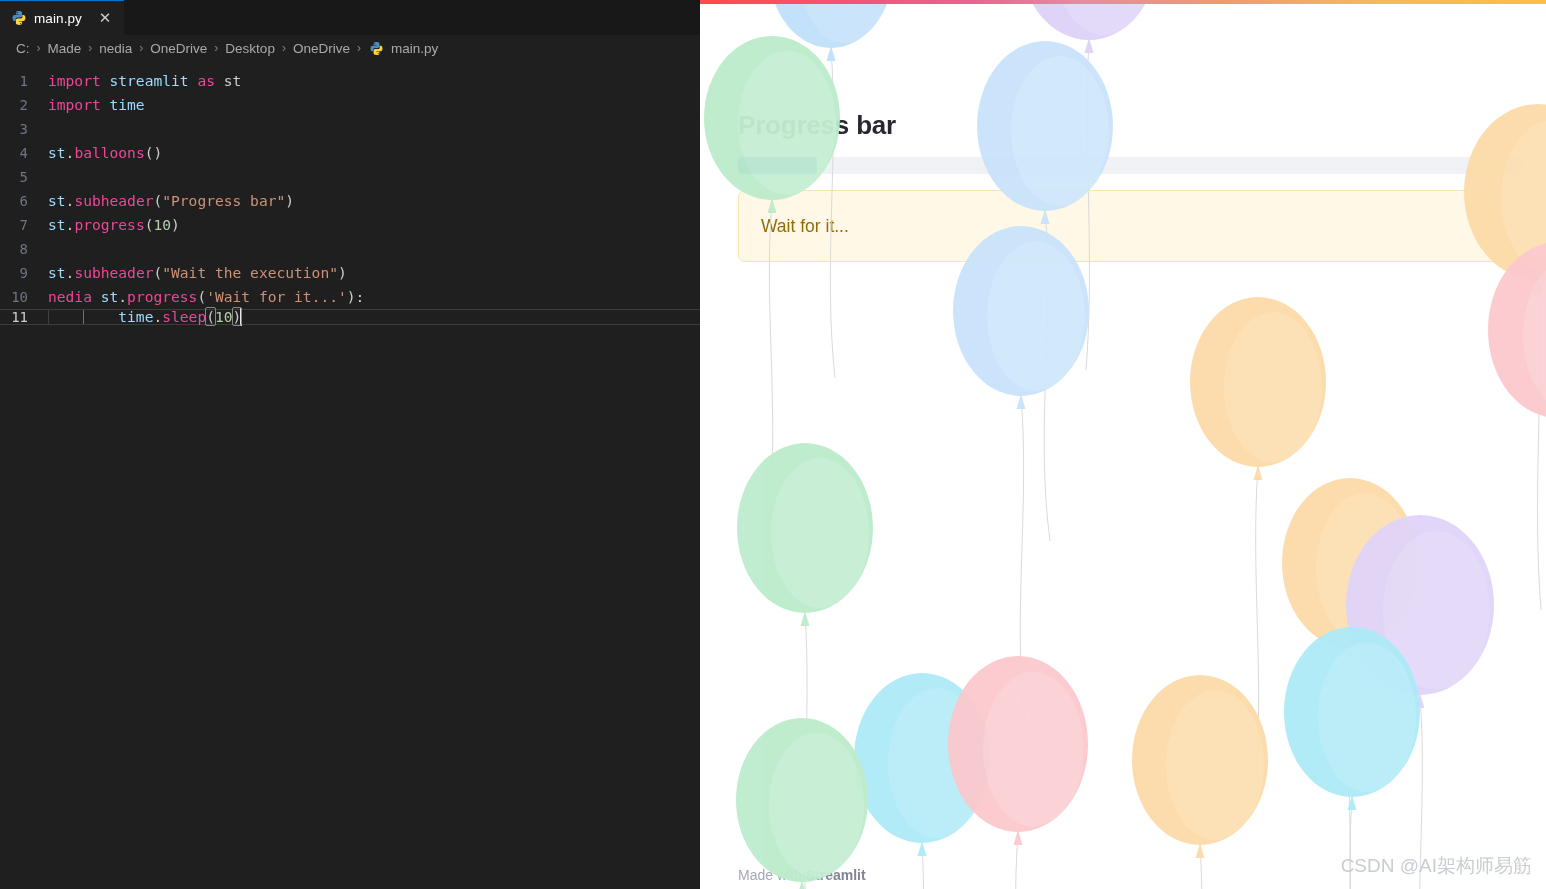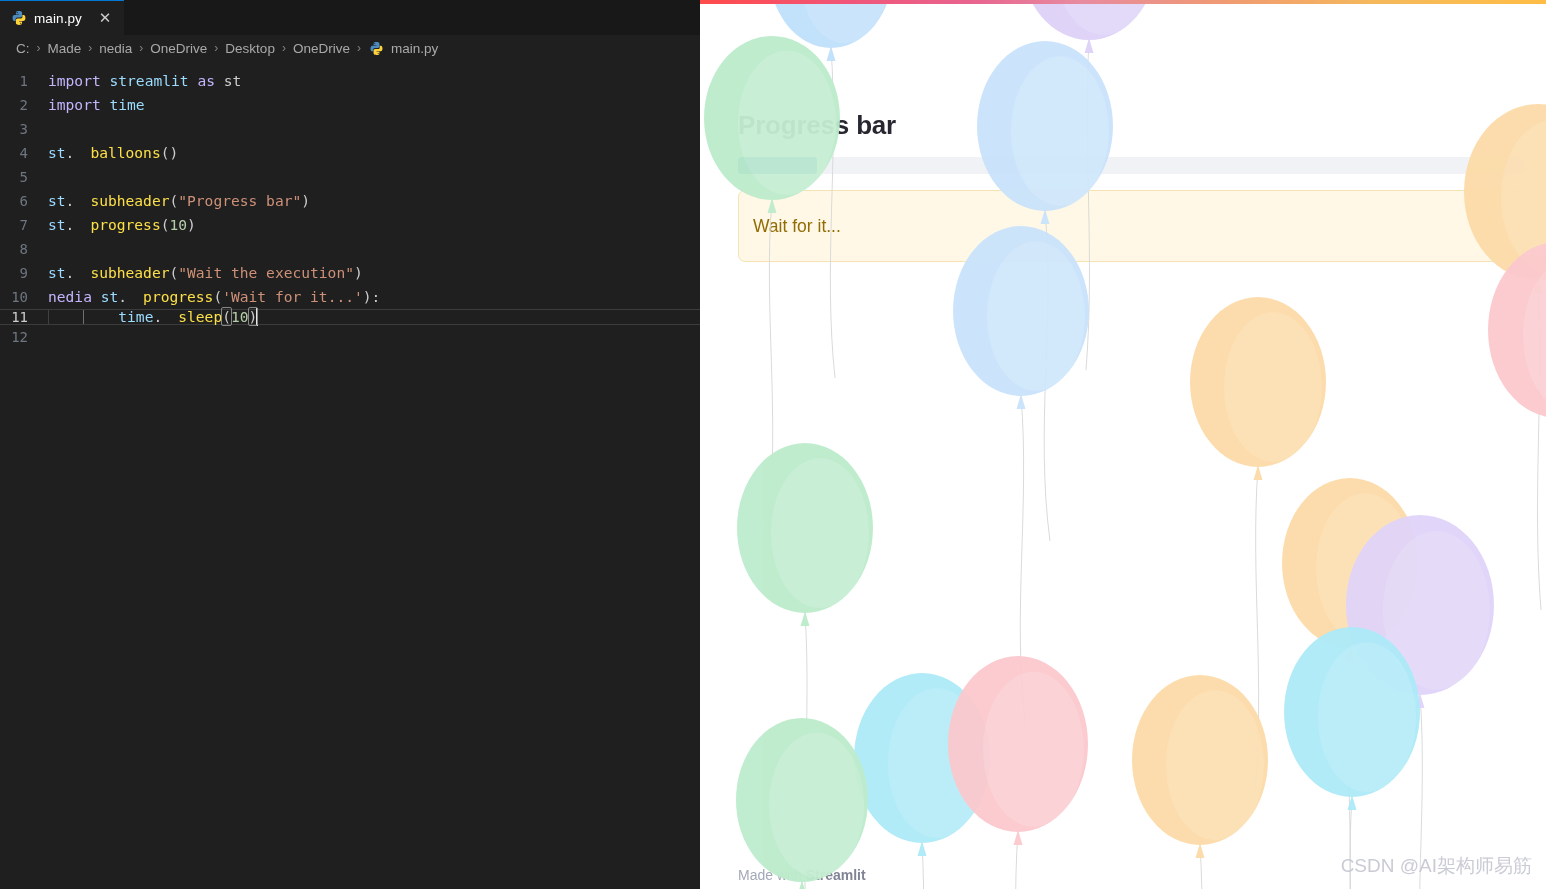--- a/index.html
+++ b/index.html
@@ -127,23 +127,23 @@
     user-select: none;
   }
   .code-row.active .ln { color: #cccccc; }
   .code-text {
     flex: 1 1 auto;
     padding-left: 0px;
     position: relative;
   }
 
   
-  .t-kw      { color: #c4b5fd; }   
+  .t-kw      { color: #ec4899; }   
   .t-mod     { color: #9cdcfe; }   
-  .t-fn      { color: #fde047; margin-left: 16px; }   
+  .t-fn      { color: #ec4899; }   
   .t-str     { color: #ce9178; }   
   .t-num     { color: #b5cea8; }   
   .t-punc    { color: #cccccc; }   
   .t-plain   { color: #cccccc; }
 
   .bracket-box {
     outline: 1px solid #888888;
     outline-offset: 0px;
     border-radius: 1px;
   }
@@ -225,21 +225,21 @@
 
   .spinner-box {
     margin-top: 16px;
     width: 786px;
     height: 72px;
     background: #fff8e6;
     border: 1px solid #f6e3b4;
     border-radius: 7px;
     display: flex;
     align-items: center;
-    padding-left: 14px;
+    padding-left: 22px;
   }
   .spinner-text {
     font-family: "Liberation Sans", sans-serif;
     font-size: 17.5px;
     color: #926c05;
   }
 
   .footer {
     position: absolute;
     left: 38px;
@@ -319,21 +319,20 @@
         <div class="code-row"><span class="ln">2</span><span class="code-text"><span class="t-kw">import</span><span class="t-plain"> </span><span class="t-mod">time</span></span></div>
         <div class="code-row"><span class="ln">3</span><span class="code-text"></span></div>
         <div class="code-row"><span class="ln">4</span><span class="code-text"><span class="t-mod">st</span><span class="t-punc">.</span><span class="t-fn">balloons</span><span class="t-punc">()</span></span></div>
         <div class="code-row"><span class="ln">5</span><span class="code-text"></span></div>
         <div class="code-row"><span class="ln">6</span><span class="code-text"><span class="t-mod">st</span><span class="t-punc">.</span><span class="t-fn">subheader</span><span class="t-punc">(</span><span class="t-str">"Progress bar"</span><span class="t-punc">)</span></span></div>
         <div class="code-row"><span class="ln">7</span><span class="code-text"><span class="t-mod">st</span><span class="t-punc">.</span><span class="t-fn">progress</span><span class="t-punc">(</span><span class="t-num">10</span><span class="t-punc">)</span></span></div>
         <div class="code-row"><span class="ln">8</span><span class="code-text"></span></div>
         <div class="code-row"><span class="ln">9</span><span class="code-text"><span class="t-mod">st</span><span class="t-punc">.</span><span class="t-fn">subheader</span><span class="t-punc">(</span><span class="t-str">"Wait the execution"</span><span class="t-punc">)</span></span></div>
         <div class="code-row"><span class="ln">10</span><span class="code-text"><span class="t-kw">nedia</span><span class="t-plain"> </span><span class="t-mod">st</span><span class="t-punc">.</span><span class="t-fn">progress</span><span class="t-punc">(</span><span class="t-str">'Wait for it...'</span><span class="t-punc">)</span><span class="t-punc">:</span></span></div>
         <div class="code-row active"><span class="ln">11</span><span class="indent-guides"><span class="iguide" style="left: 0px;"></span><span class="iguide active" style="left: 35px;"></span></span><span class="code-text"><span class="t-plain">        </span><span class="t-mod">time</span><span class="t-punc">.</span><span class="t-fn">sleep</span><span class="t-punc bracket-box">(</span><span class="t-num">10</span><span class="t-punc bracket-box">)</span><span class="caret"></span></span></div>
-        <div class="code-row"><span class="ln">12</span><span class="code-text"></span></div>
       </div>
   </div>
 
   <div class="app-pane">
 
     <div class="deco-bar"></div>
 
     <div class="block-container">
 
       <div class="st-subheader" id="subheader-progress">Progress bar</div>

